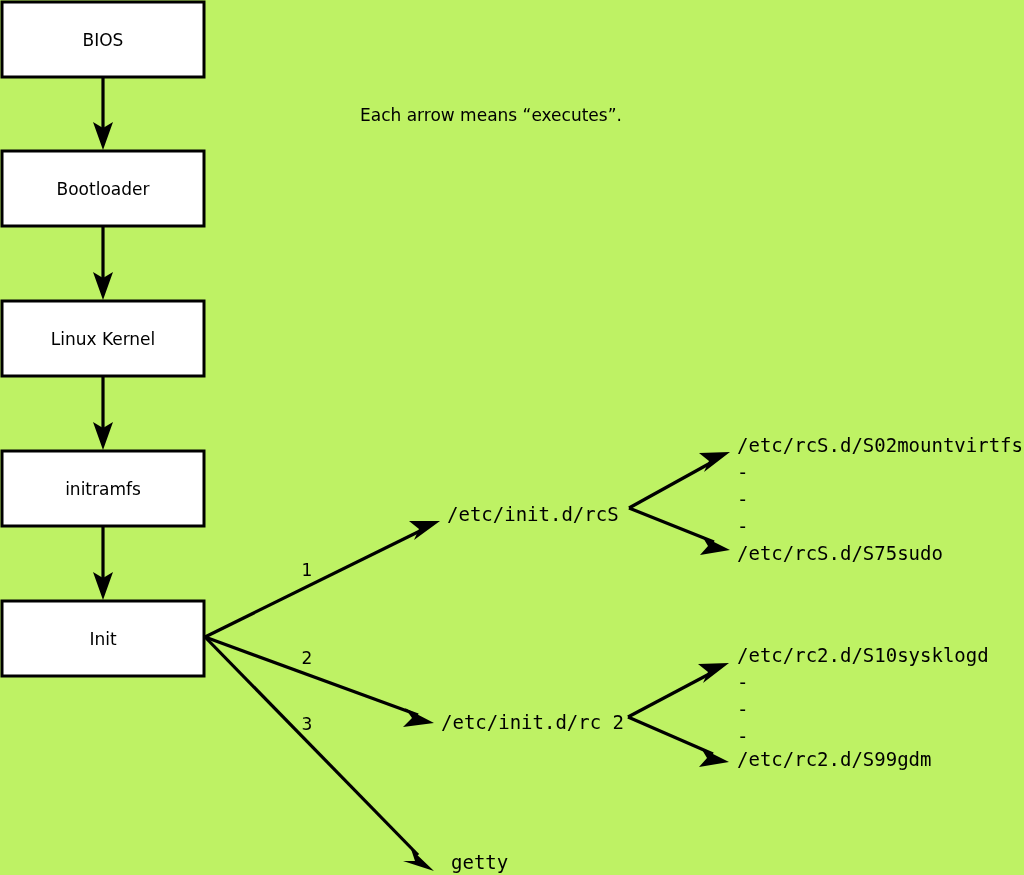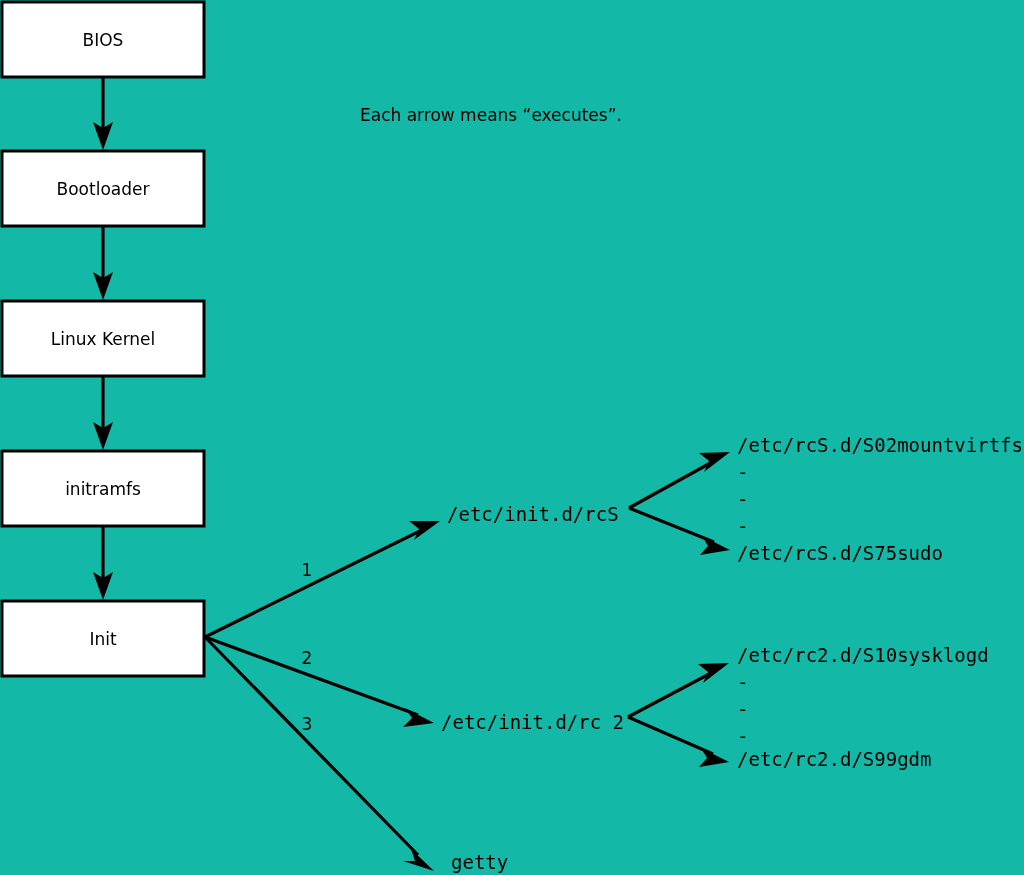--- a/index.html
+++ b/index.html
@@ -4,21 +4,21 @@
 <style>
   html, body {
     margin: 0;
     padding: 0;
     background: #ffffff;
   }
   #canvas {
     position: relative;
     width: 1024px;
     height: 875px;
-    background: #14b8a6;
+    background: #bef264;
     overflow: hidden;
     font-family: "DejaVu Sans", sans-serif;
   }
   #diagram-svg {
     position: absolute;
     left: 0;
     top: 0;
     width: 1024px;
     height: 875px;
   }

